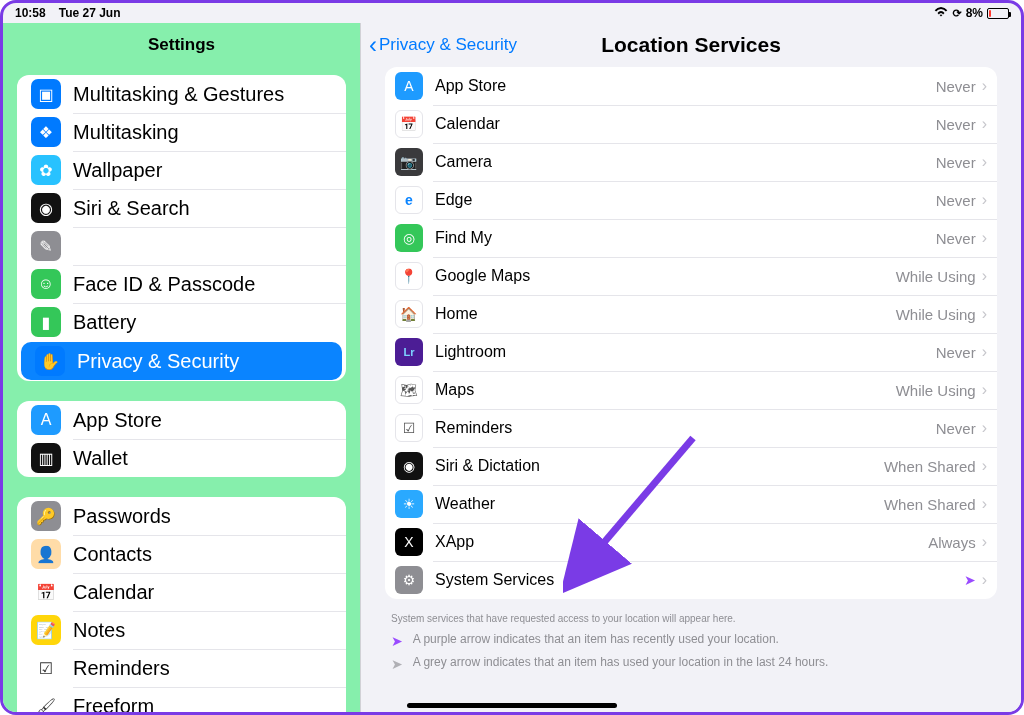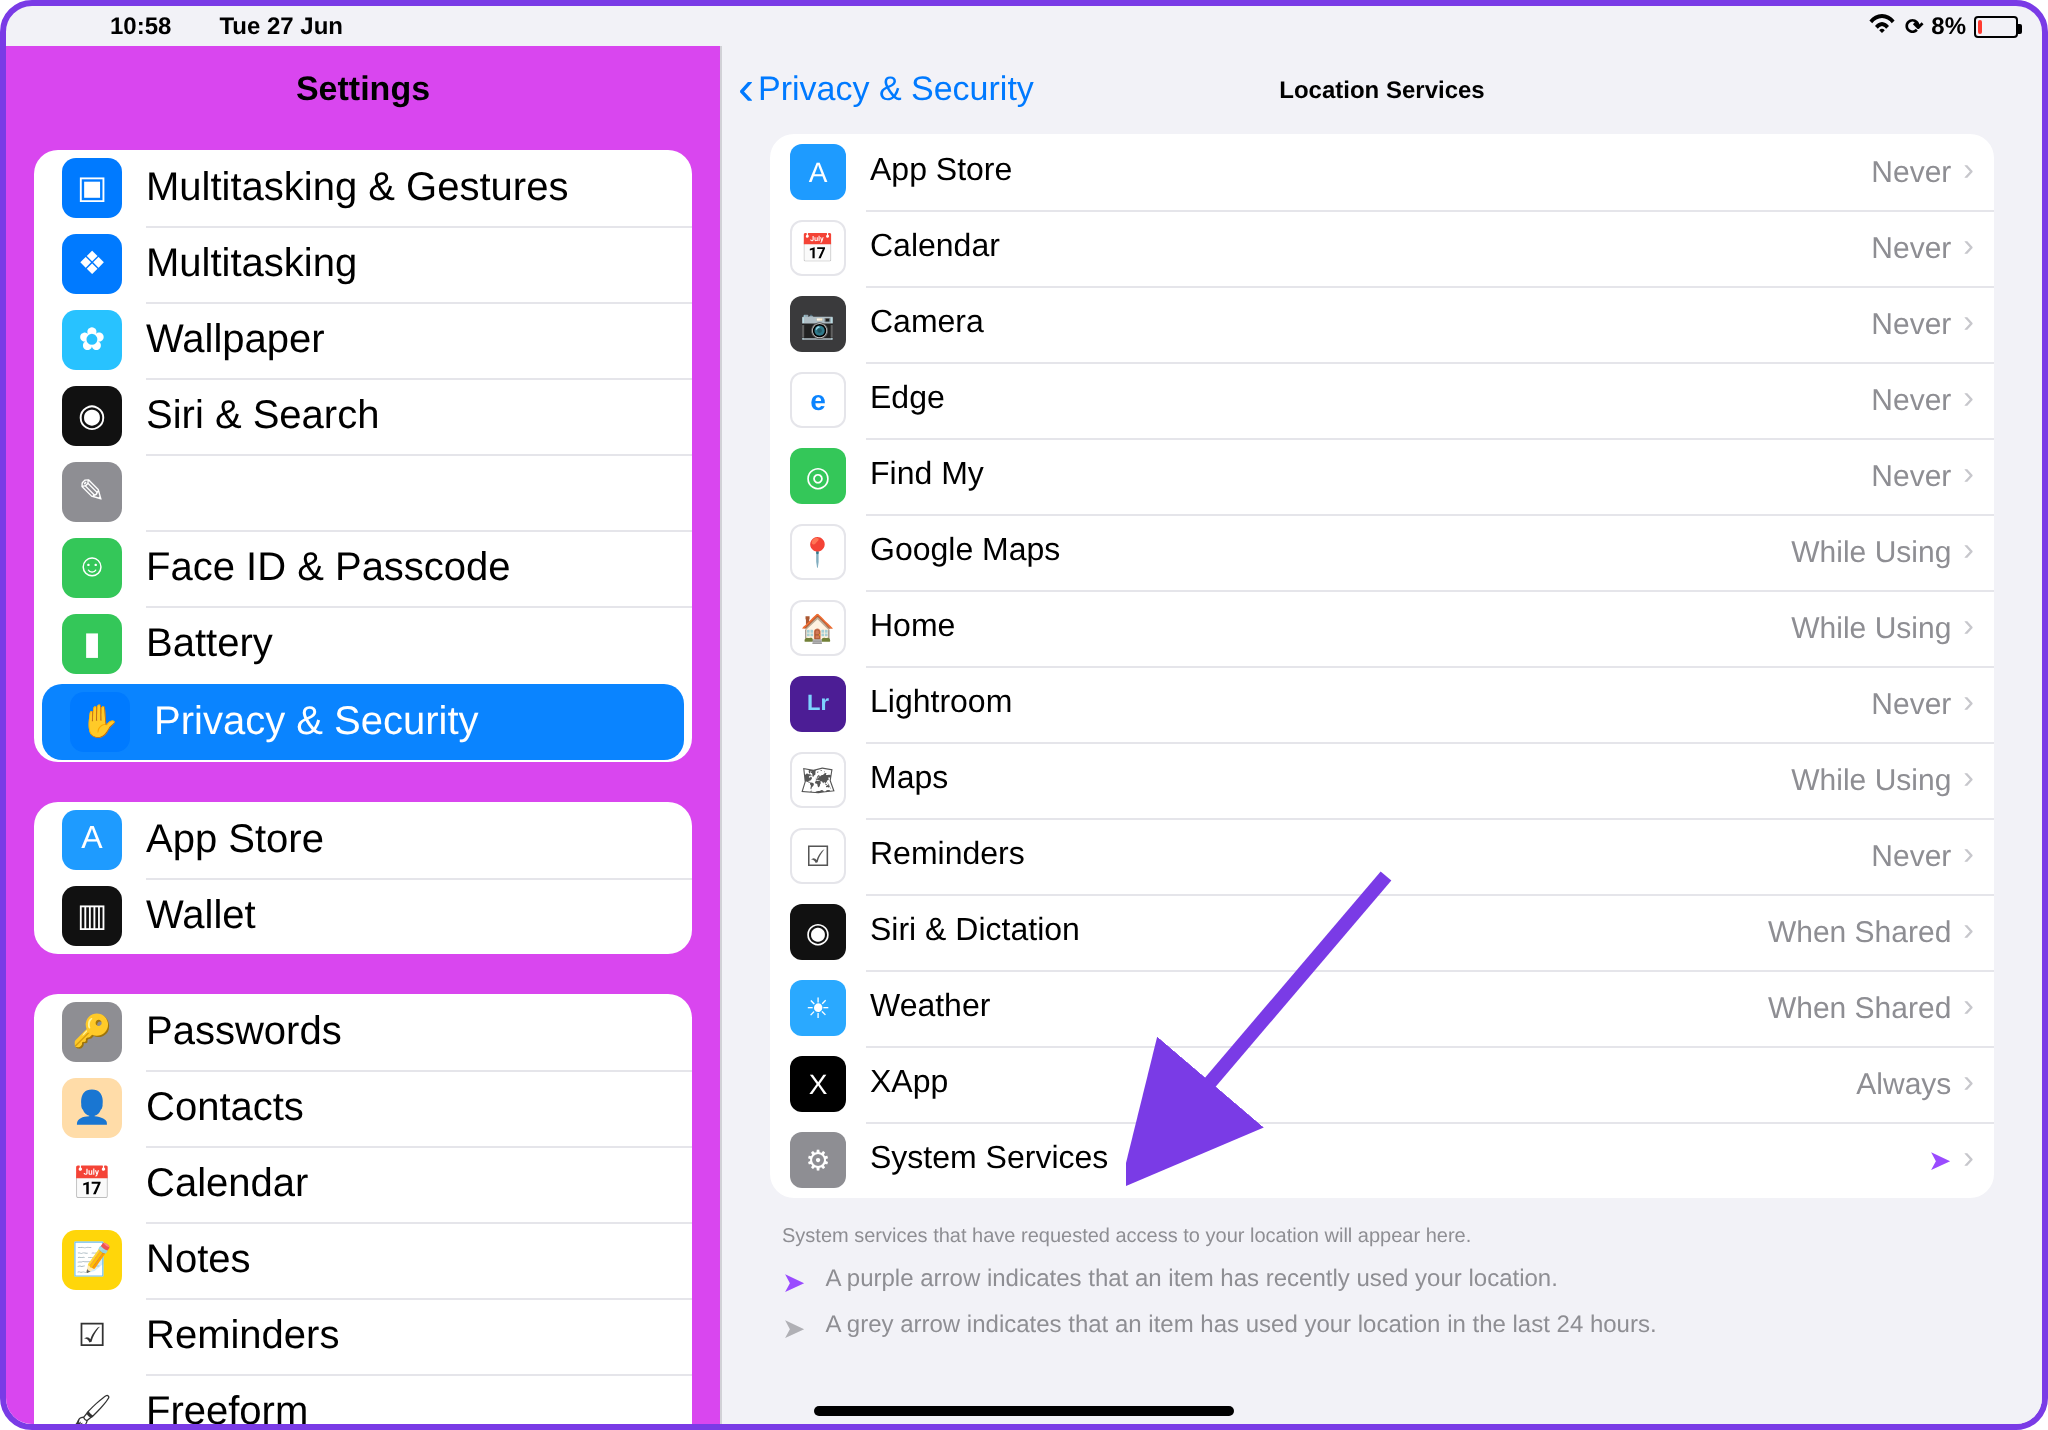--- a/index.html
+++ b/index.html
@@ -8,32 +8,32 @@
     width: 1024px; height: 715px; position: relative;
     border: 3px solid #7a3be6; border-radius: 16px; overflow:hidden;
     background: #f2f2f7;
   }
   
   .statusbar {
     position:absolute; top:0; left:0; right:0; height:20px;
     display:flex; align-items:center; justify-content:space-between;
     padding:0 12px; font-size:12px; font-weight:600; color:#000;
   }
-  .statusbar .left { display:flex; gap:24px;margin-left:40px; }
+  .statusbar .left { display:flex; gap:13px; }
   .statusbar .right { display:flex; align-items:center; gap:4px; }
   .battery-shell {
     width:22px; height:11px; border:1px solid #000; border-radius:2px;
     position:relative;
   }
   .battery-cap { position:absolute; right:-3px; top:3px; width:2px; height:5px; background:#000; border-radius:0 1px 1px 0;}
   .battery-fill { position:absolute; left:1px; top:1px; bottom:1px; width:2px; background:#ff3b30; border-radius:1px;}
   
   .pane-left {
     position:absolute; top:20px; left:0; width:358px; bottom:0;
-    background:#d946ef; border-right:1px solid #d1d1d6; overflow:hidden;
+    background:#86efac; border-right:1px solid #d1d1d6; overflow:hidden;
   }
   .pane-right {
     position:absolute; top:20px; left:358px; right:0; bottom:0;
     background:#f2f2f7; overflow:hidden;
   }
   
   .left-header {
     height:44px; display:flex; align-items:center; justify-content:center;
     font-size:17px; font-weight:700; color:#000;
   }
@@ -43,21 +43,21 @@
     border-bottom:1px solid rgba(0,0,0,0);
   }
   .back-btn {
     position:absolute; left:8px; top:0; height:44px; display:flex; align-items:center;
     color:#007aff; font-size:17px; gap:2px;
   }
   .back-chev { font-size:24px; line-height:1; }
   .right-title {
     position:absolute; left:0; right:0; top:0; height:44px;
     display:flex; align-items:center; justify-content:center;
-    font-size:12px; font-weight:700; color:#000;
+    font-size:21px; font-weight:700; color:#000;
   }
   
   .group {
     margin: 8px 14px 20px 14px; background:#fff; border-radius:12px;
     overflow:hidden;
   }
   .row {
     display:flex; align-items:center; height:38px; padding:0 12px 0 8px;
     position:relative;
   }

